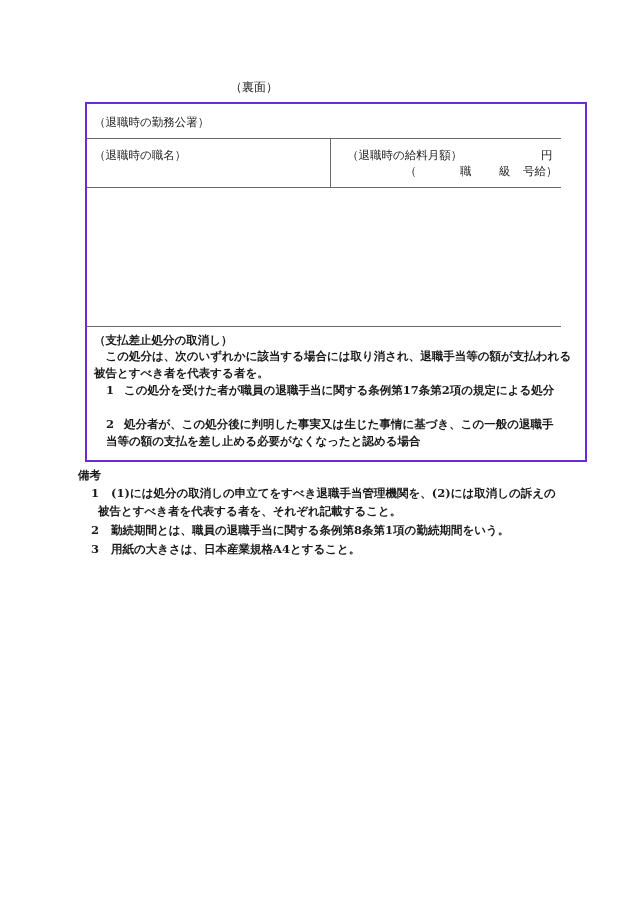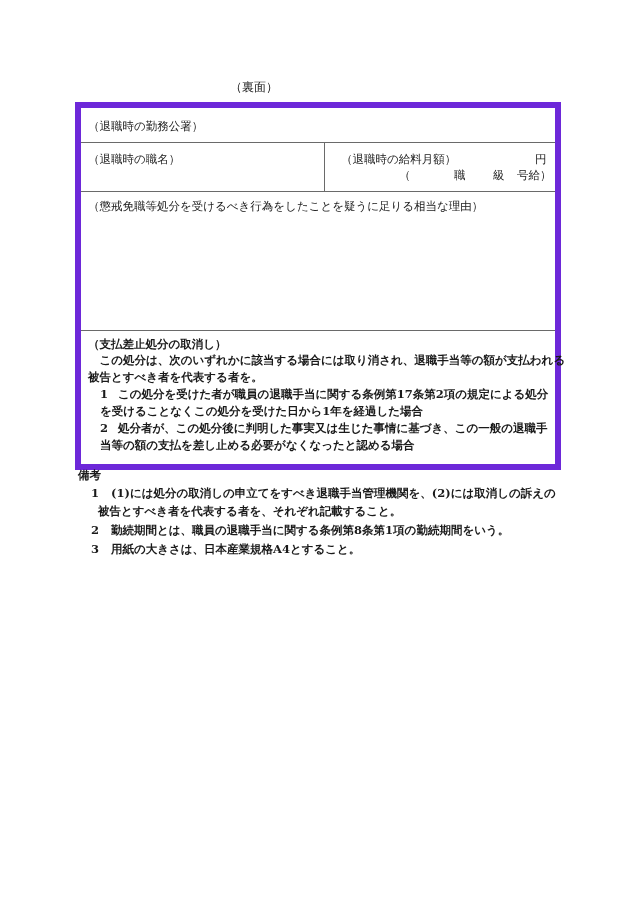--- a/index.html
+++ b/index.html
@@ -6,22 +6,22 @@
     body {
       width: 630px; height: 903px; position: relative; overflow: hidden;
       font-family: "DejaVu Serif", "Liberation Serif", serif;
       color: #1a1a1a;
       font-size: 11.5px;
       line-height: 1;
     }
     .abs { position: absolute; white-space: nowrap; }
     .page-label { top: 81px; left: 0; width: 508px; text-align: center; font-size: 12px; }
     .table-frame {
-      position: absolute; left: 75px; top: 102px; width: 474px; height: 356px;
-      border: 6px solid #6d28d9; box-sizing: content-box;
+      position: absolute; left: 85px; top: 102px; width: 474px; height: 356px;
+      border: 2px solid #6d28d9; box-sizing: content-box; padding-left: 24px;
     }
     .hline { position: absolute; left: 0; width: 474px; height: 1px; background: #6a6a6a; }
     .vline { position: absolute; width: 1px; background: #6a6a6a; }
     .cell-text { font-size: 11.5px; }
     .body-text { font-size: 11.5px; font-weight: bold; }
   </style>
 </head>
 <body>
 
 <div class="abs page-label">（裏面）</div>
@@ -35,29 +35,27 @@
   <div class="abs cell-text" style="left:7px; top:13px">（退職時の勤務公署）</div>
 
   <div class="abs cell-text" style="left:7px; top:46px">（退職時の職名）</div>
   <div class="abs cell-text" style="left:260px; top:46px">（退職時の給料月額）</div>
   <div class="abs cell-text" style="left:454px; top:46px">円</div>
   <div class="abs cell-text" style="left:318px; top:62px">（</div>
   <div class="abs cell-text" style="left:373px; top:62px">職</div>
   <div class="abs cell-text" style="left:412px; top:62px">級</div>
   <div class="abs cell-text" style="left:436px; top:62px">号給）</div>
 
-  <div class="abs cell-text" style="left:7px; top:93px">（懲戒免職等処分を受けるべき行為をしたことを疑うに足りる相当な理由）</div>
 
   <div class="abs body-text" style="left:7px; top:231px">（支払差止処分の取消し）</div>
   <div class="abs body-text" style="left:7px; top:247px">　この処分は、次のいずれかに該当する場合には取り消され、退職手当等の額が支払われる</div>
   <div class="abs body-text" style="left:7px; top:264px">被告とすべき者を代表する者を。</div>
 
   <div class="abs body-text" style="left:19px; top:281px">1</div>
   <div class="abs body-text" style="left:37px; top:281px">この処分を受けた者が職員の退職手当に関する条例第17条第2項の規定による処分</div>
-  <div class="abs body-text" style="left:19px; top:298px">を受けることなくこの処分を受けた日から1年を経過した場合</div>
 
   <div class="abs body-text" style="left:19px; top:315px">2</div>
   <div class="abs body-text" style="left:19px; top:332px">当等の額の支払を差し止める必要がなくなったと認める場合</div>
   <div class="abs body-text" style="left:37px; top:315px">処分者が、この処分後に判明した事実又は生じた事情に基づき、この一般の退職手</div>
 </div>
 
 <div class="abs body-text" style="left:78px; top:470px">備考</div>
 
 <div class="abs body-text" style="left:91px; top:488px">1</div>
 <div class="abs body-text" style="left:111px; top:488px">(1)には処分の取消しの申立てをすべき退職手当管理機関を、(2)には取消しの訴えの</div>

